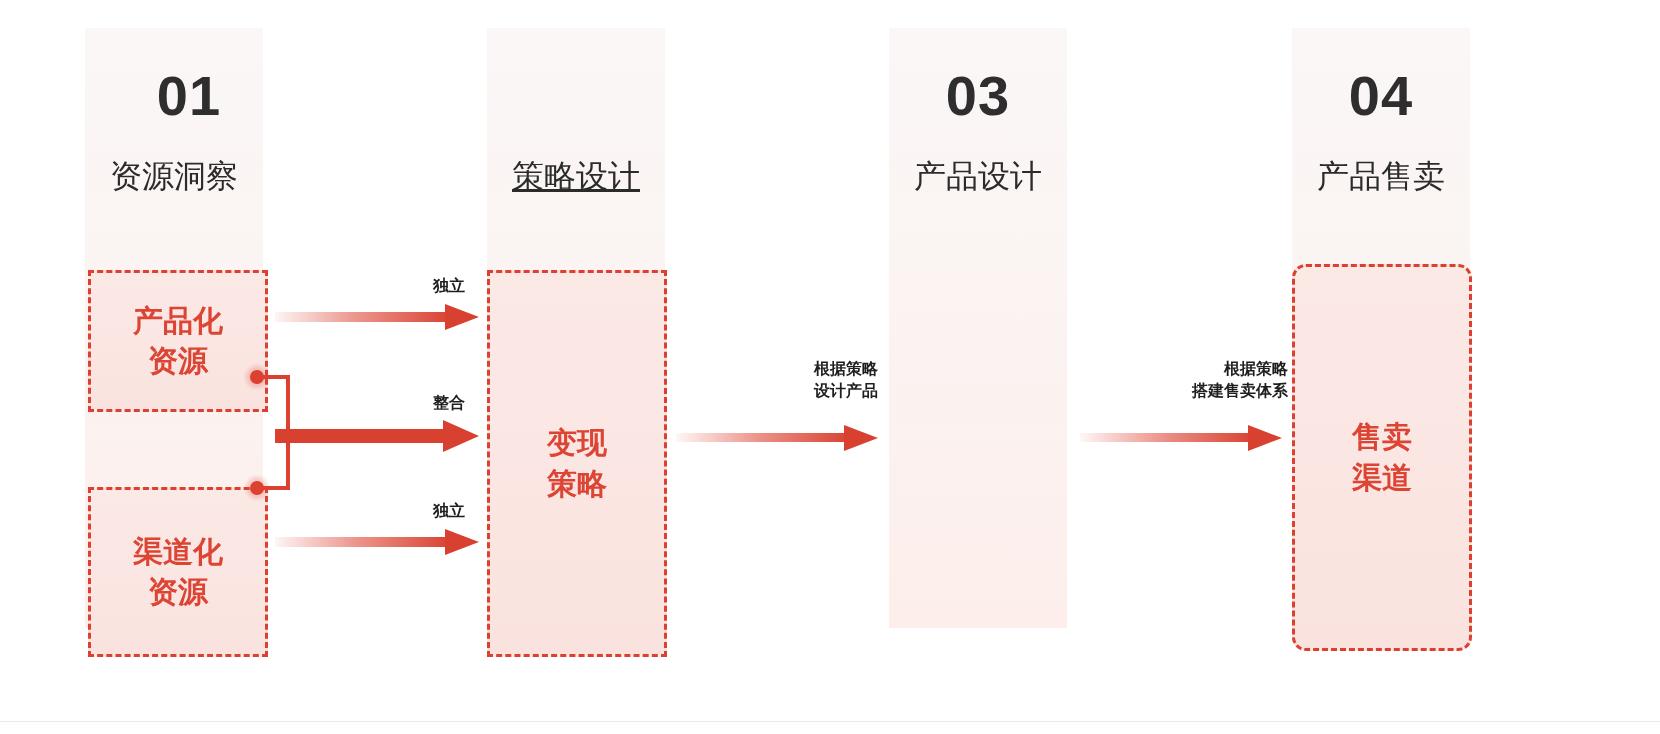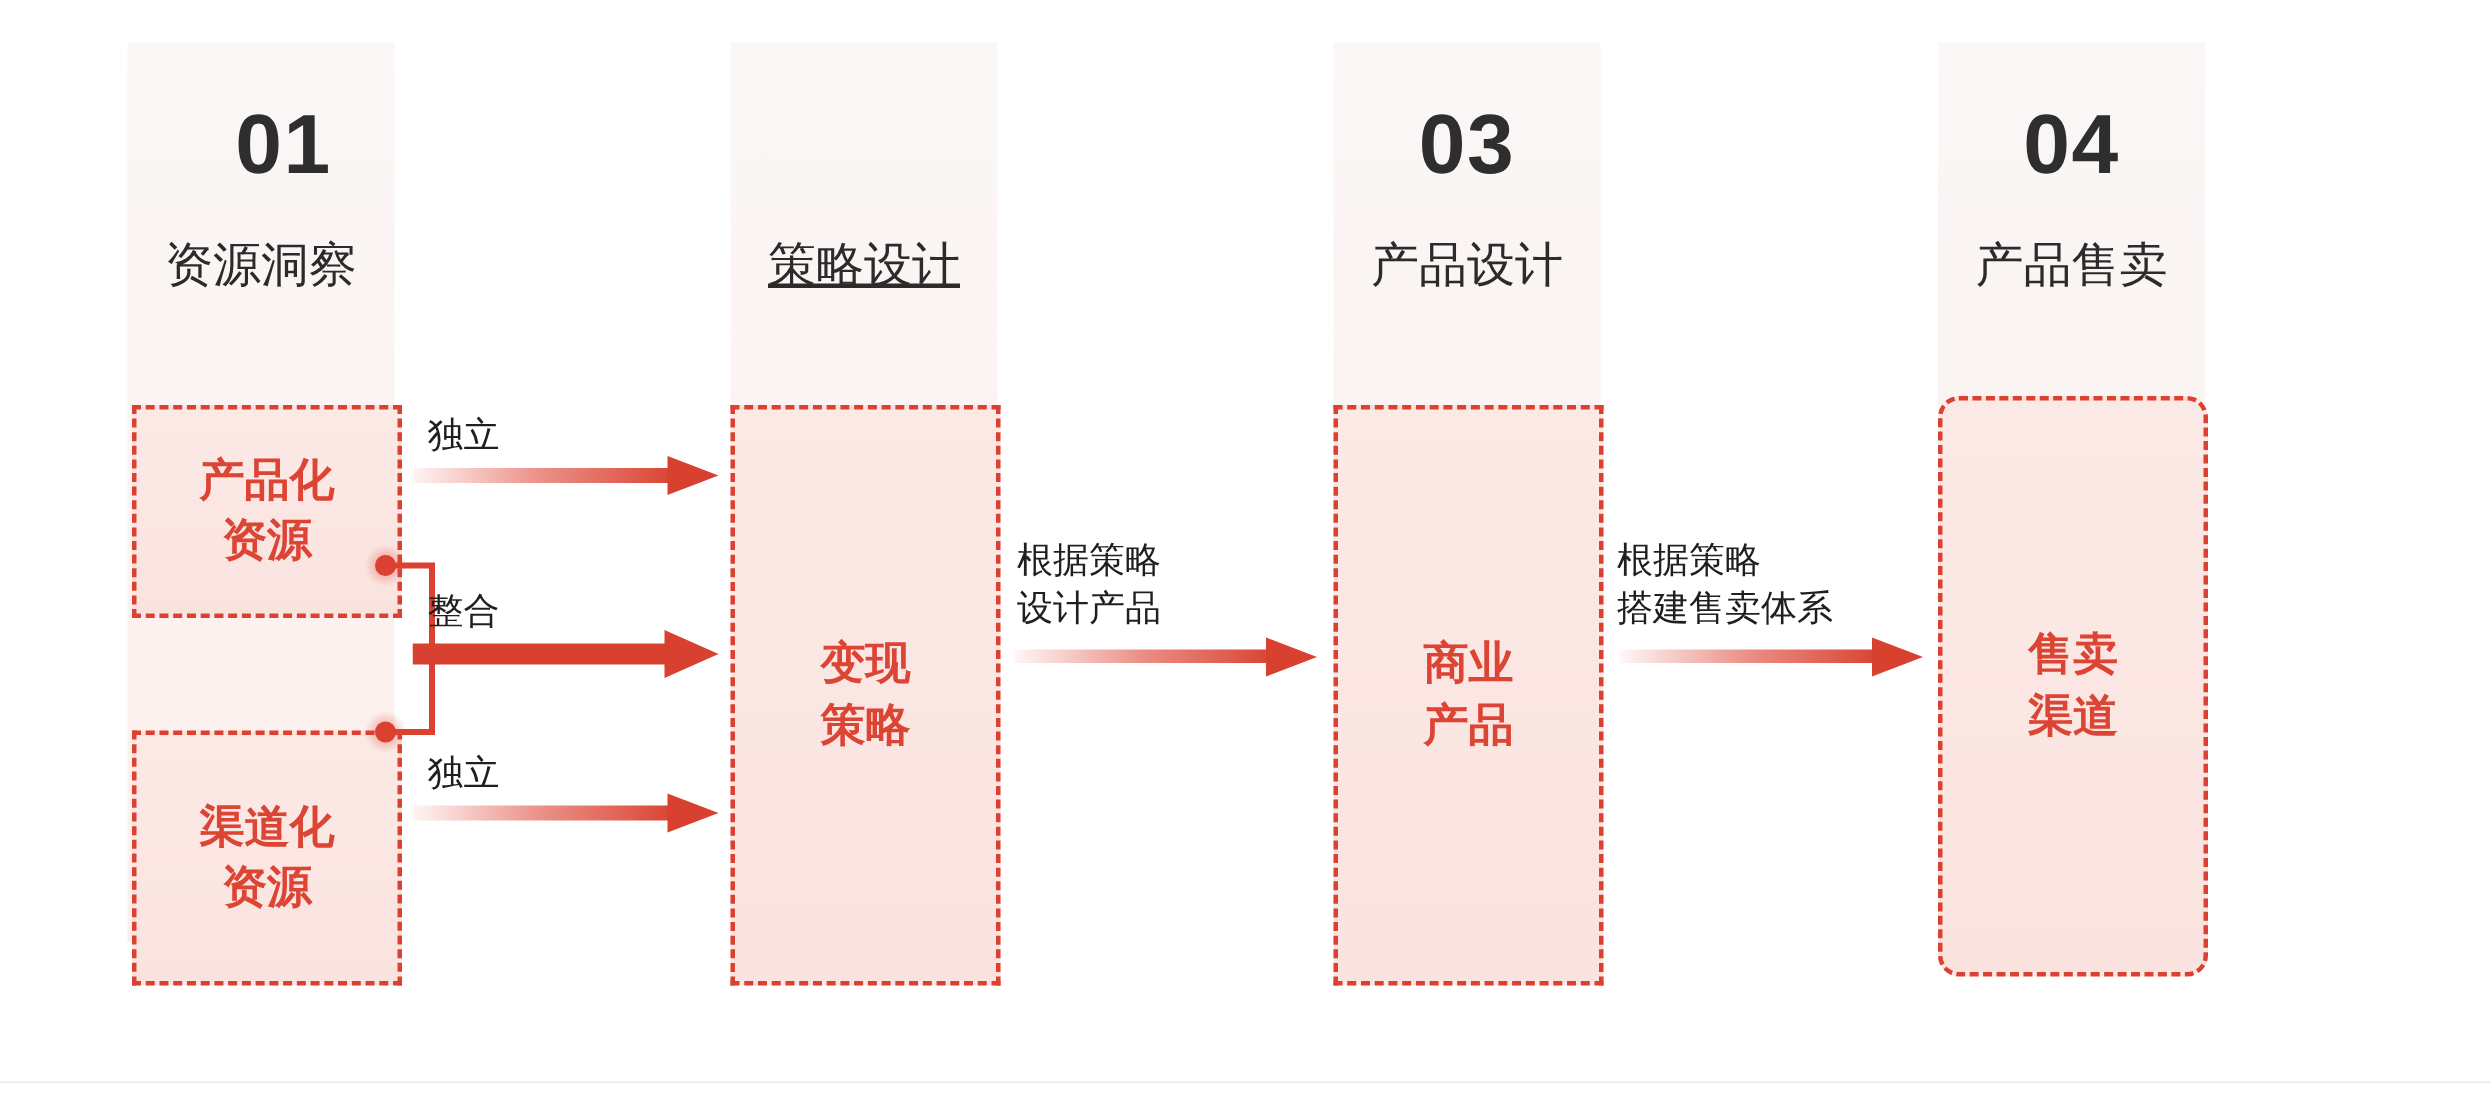--- a/index.html
+++ b/index.html
@@ -41,22 +41,22 @@
   }
   .dbox-label{
     font-size:30px;font-weight:bold;color:#dc4434;
     text-align:center;line-height:1.35;
     white-space:pre-line;
   }
 
   
   .arrow{position:absolute;}
   .arrow-label{
-    position:absolute;text-align:left;
-    font-size:24px;font-weight:normal;color:#1f1f1f;
+    position:absolute;text-align:right;
+    font-size:16px;font-weight:bold;color:#1f1f1f;
     line-height:1.35;white-space:pre-line;
   }
 
   
   .bracket{position:absolute;}
 
   
   .hairline{
     position:absolute;left:0;top:721px;width:1660px;height:1px;
     background:#e9e9e9;
@@ -91,24 +91,20 @@
   <div class="dbox" style="left:88px;top:487px;width:180px;height:170px;">
     <span class="dbox-label">渠道化
 资源</span>
   </div>
 
   <div class="dbox" style="left:487px;top:270px;width:180px;height:387px;">
     <span class="dbox-label">变现
 策略</span>
   </div>
 
-  <div class="dbox" style="left:889px;top:270px;width:180px;height:387px;">
-    <span class="dbox-label">商业
-产品</span>
-  </div>
 
   <div class="dbox" style="left:1292px;top:264px;width:180px;height:387px;border-radius:14px;">
     <span class="dbox-label">售卖
 渠道</span>
   </div>
 
   <div class="bracket" style="left:240px;top:355px;width:70px;height:160px;">
     <svg width="70" height="160" viewBox="0 0 70 160">
       <defs>
         <radialGradient id="dotGlow">

